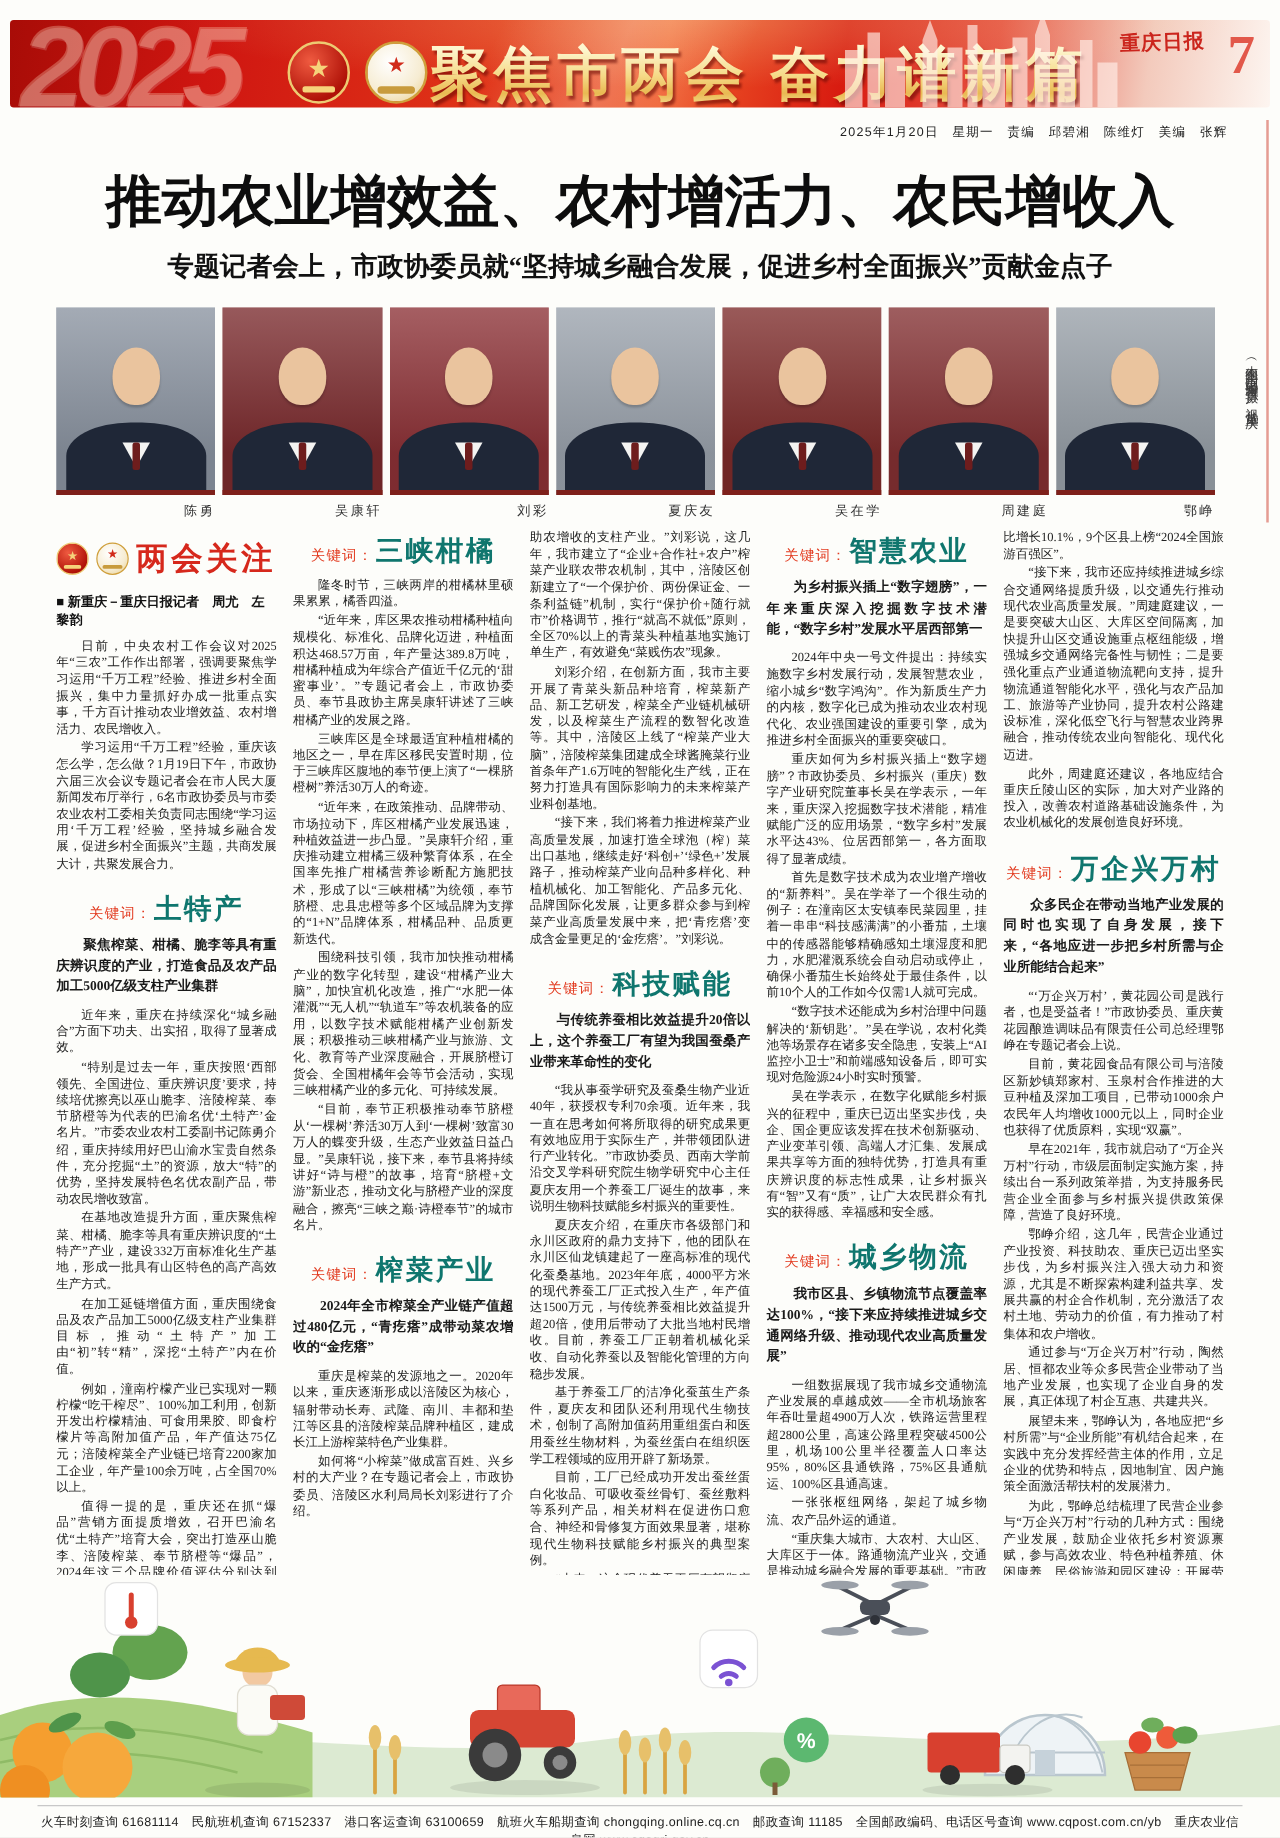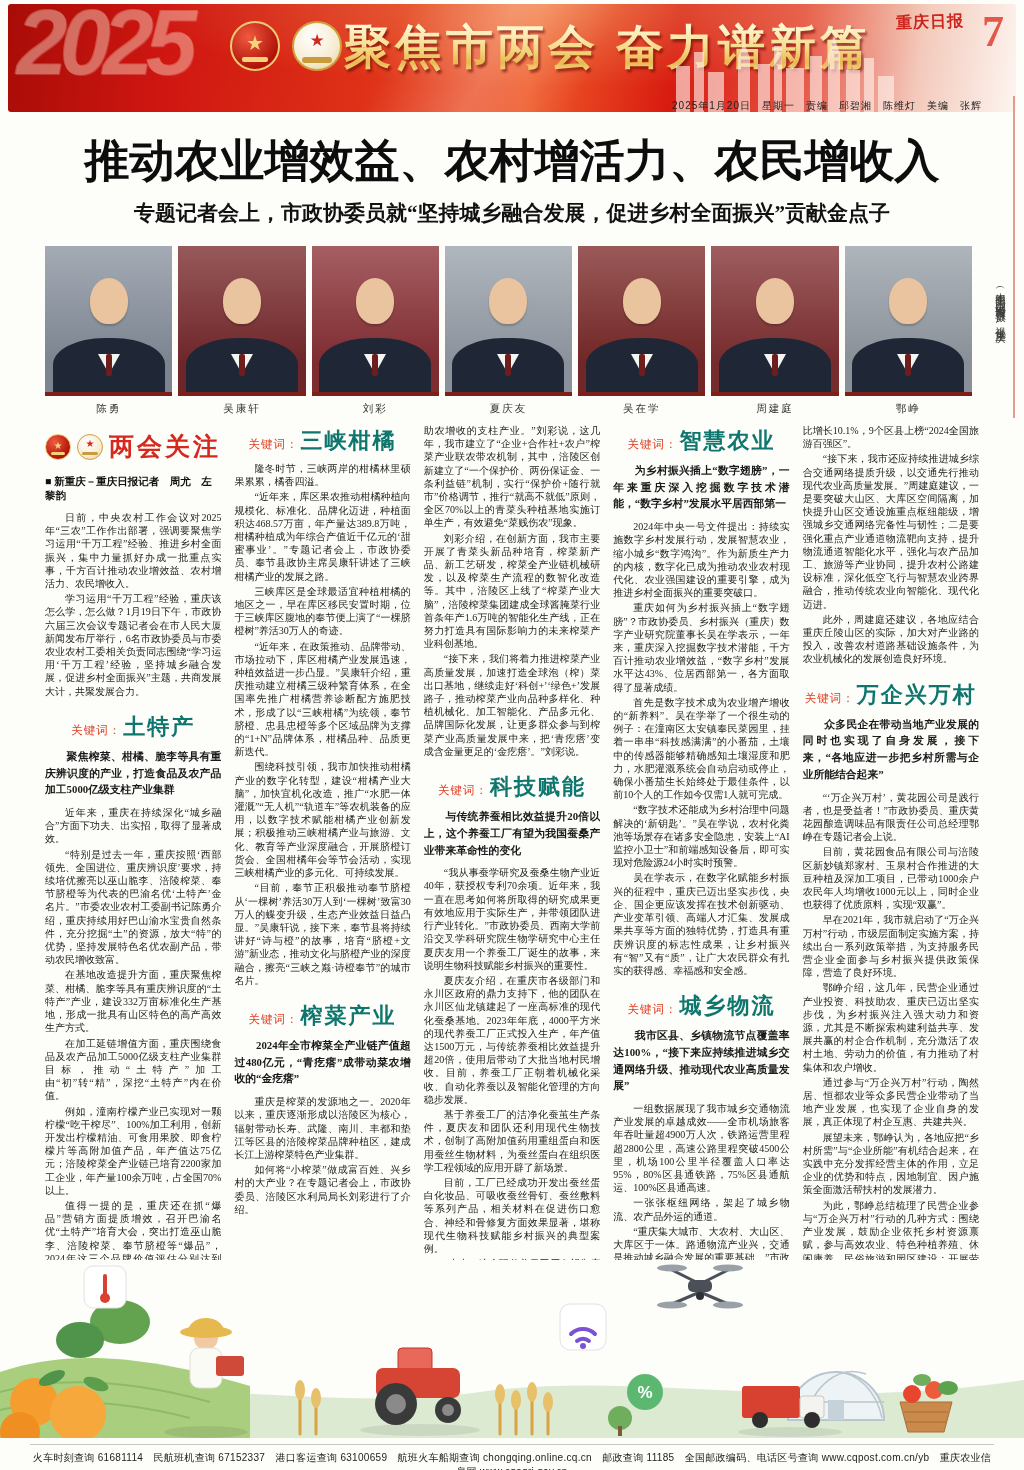--- a/index.html
+++ b/index.html
@@ -1,20 +1,20 @@
 <!DOCTYPE html>
 <html><head>
 <meta charset="utf-8">
 <style>
   html,body{margin:0;padding:0;background:#e9e7e2;}
   .page{position:relative;width:1024px;height:1470px;margin:0 auto;background:#fdfdfa;
         font-family:"Liberation Serif",serif;overflow:hidden;}
 
   
-  .banner{position:absolute;left:8px;top:4px;right:8px;height:108px;border-radius:3px;overflow:hidden;
+  .banner{position:absolute;left:8px;top:16px;right:8px;height:70px;border-radius:3px;overflow:hidden;
           background:linear-gradient(98deg,#a80c07 0%,#cf1611 16%,#e03418 38%,#ef5b2a 52%,#d81b10 66%,#e55040 78%,#f3cabc 90%,#fdf5f0 100%);}
   .banner::before{content:"";position:absolute;inset:0;
           background:linear-gradient(115deg,transparent 38%,rgba(255,255,255,.22) 48%,transparent 58%),
                      radial-gradient(ellipse at 55% 0%,rgba(255,255,180,.25),transparent 55%);}
   .banner-year{position:absolute;left:8px;top:-14px;font-family:"Liberation Sans",sans-serif;
           font-size:92px;font-weight:900;font-style:italic;letter-spacing:-8px;
           color:rgba(255,224,196,.30);text-shadow:1px 1px 0 rgba(255,255,255,.18);}
   .banner-emblems{position:absolute;left:222px;top:17px;display:flex;gap:12px;}
   .emblem{width:46px;height:46px;border-radius:50%;position:relative;flex:0 0 auto;}
   .emblem.national{background:radial-gradient(circle at 35% 30%,#ef5a40,#b01208 72%);border:2px solid #edca72;}
@@ -59,21 +59,21 @@
   .photo::before{content:"";position:absolute;inset:0;
          background:linear-gradient(180deg,rgba(255,255,255,.22),rgba(0,0,0,.10) 80%);}
   .p-head{position:absolute;top:22%;left:50%;transform:translateX(-50%);width:38px;height:46px;
          border-radius:50% 50% 46% 46%;background:#eac49e;box-shadow:0 2px 2px rgba(0,0,0,.2);}
   .p-body{position:absolute;bottom:-4px;left:50%;transform:translateX(-50%);width:88%;height:40%;
          background:#1f2737;border-radius:46% 46% 0 0;}
   .p-shirt{position:absolute;bottom:18px;left:50%;transform:translateX(-50%);width:0;height:0;
          border-left:11px solid transparent;border-right:11px solid transparent;border-top:20px solid #f4f4f2;}
   .p-tie{position:absolute;bottom:16px;left:50%;transform:translateX(-50%);width:6px;height:22px;
          background:#6e1d1d;border-radius:2px;}
-  .photo-name{margin-top:6px;text-align:center;font-size:10.5px;color:#333;letter-spacing:2px;}
+  .photo-name{margin-top:6px;text-align:right;font-size:10.5px;color:#333;letter-spacing:2px;}
   .photo-credit{position:absolute;right:16px;top:282px;writing-mode:vertical-rl;height:132px;
          font-size:10.5px;line-height:15px;color:#3a3a3a;letter-spacing:2px;}
 
   
   .columns{position:absolute;left:45px;right:45px;top:424px;height:836px;display:flex;gap:13px;overflow:hidden;}
   .col{flex:1;overflow:hidden;min-width:0;}
   .focus-logo{display:flex;align-items:center;gap:6px;margin:6px 0 12px;}
   .focus-text{color:#d6281c;font-size:25px;font-weight:900;letter-spacing:3px;font-family:"Liberation Serif",serif;}
   .byline{font-size:10.5px;font-weight:700;color:#111;margin:0 0 8px;font-family:"Liberation Sans",sans-serif;}
   .kw{display:flex;align-items:baseline;justify-content:center;gap:2px;margin:14px 0 6px;}
@@ -251,21 +251,21 @@
         <p class="para">目前，工厂已经成功开发出蚕丝蛋白化妆品、可吸收蚕丝骨钉、蚕丝敷料等系列产品，相关材料在促进伤口愈合、神经和骨修复方面效果显著，堪称现代生物科技赋能乡村振兴的典型案例。</p>
         <p class="para">“未来，这个现代养蚕工厂有望彻底改变传统养蚕业的运作方式，为我市乃至我国的蚕桑产业带来革命性的变化。我们的终极目标是将其打造成为一座国家级产业示范基地。”夏庆友表示，在这个过程中，研发团队将全力以赴承担起全市和全国范围内相关领域的技术推广、服务支持以及科普文创等任务，引领整个产业的转型升级，助力乡村振兴。</p>
       </div>
       <div class="col">
         <div class="kw">
           <span class="kw-label">关键词：</span>
           <span class="kw-word">智慧农业</span>
         </div>
         <p class="lede">为乡村振兴插上“数字翅膀”，一年来重庆深入挖掘数字技术潜能，“数字乡村”发展水平居西部第一</p>
         <p class="para">2024年中央一号文件提出：持续实施数字乡村发展行动，发展智慧农业，缩小城乡“数字鸿沟”。作为新质生产力的内核，数字化已成为推动农业农村现代化、农业强国建设的重要引擎，成为推进乡村全面振兴的重要突破口。</p>
-        <p class="para">重庆如何为乡村振兴插上“数字翅膀”？市政协委员、乡村振兴（重庆）数字产业研究院董事长吴在学表示，一年来，重庆深入挖掘数字技术潜能，千方百计推动农业增效益，“数字乡村”发展水平达43%、位居西部第一，各方面取得了显著成绩。</p>
+        <p class="para">重庆如何为乡村振兴插上“数字翅膀”？市政协委员、乡村振兴（重庆）数字产业研究院董事长吴在学表示，一年来，重庆深入挖掘数字技术潜能，精准赋能广泛的应用场景，“数字乡村”发展水平达43%、位居西部第一，各方面取得了显著成绩。</p>
         <p class="para">首先是数字技术成为农业增产增收的“新养料”。吴在学举了一个很生动的例子：在潼南区太安镇奉民菜园里，挂着一串串“科技感满满”的小番茄，土壤中的传感器能够精确感知土壤湿度和肥力，水肥灌溉系统会自动启动或停止，确保小番茄生长始终处于最佳条件，以前10个人的工作如今仅需1人就可完成。</p>
         <p class="para">“数字技术还能成为乡村治理中问题解决的‘新钥匙’。”吴在学说，农村化粪池等场景存在诸多安全隐患，安装上“AI监控小卫士”和前端感知设备后，即可实现对危险源24小时实时预警。</p>
         <p class="para">吴在学表示，在数字化赋能乡村振兴的征程中，重庆已迈出坚实步伐，央企、国企更应该发挥在技术创新驱动、产业变革引领、高端人才汇集、发展成果共享等方面的独特优势，打造具有重庆辨识度的标志性成果，让乡村振兴有“智”又有“质”，让广大农民群众有扎实的获得感、幸福感和安全感。</p>
         <div class="kw">
           <span class="kw-label">关键词：</span>
           <span class="kw-word">城乡物流</span>
         </div>
         <p class="lede">我市区县、乡镇物流节点覆盖率达100%，“接下来应持续推进城乡交通网络升级、推动现代农业高质量发展”</p>
         <p class="para">一组数据展现了我市城乡交通物流产业发展的卓越成效——全市机场旅客年吞吐量超4900万人次，铁路运营里程超2800公里，高速公路里程突破4500公里，机场100公里半径覆盖人口率达95%，80%区县通铁路，75%区县通航运、100%区县通高速。</p>
         <p class="para">一张张枢纽网络，架起了城乡物流、农产品外运的通道。</p>

